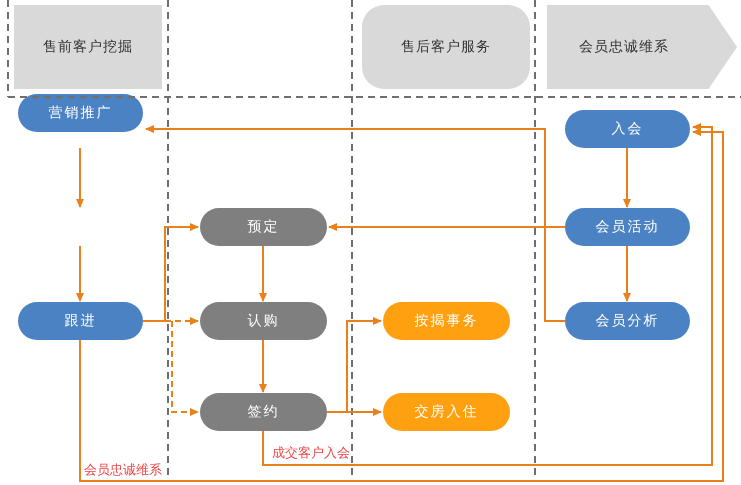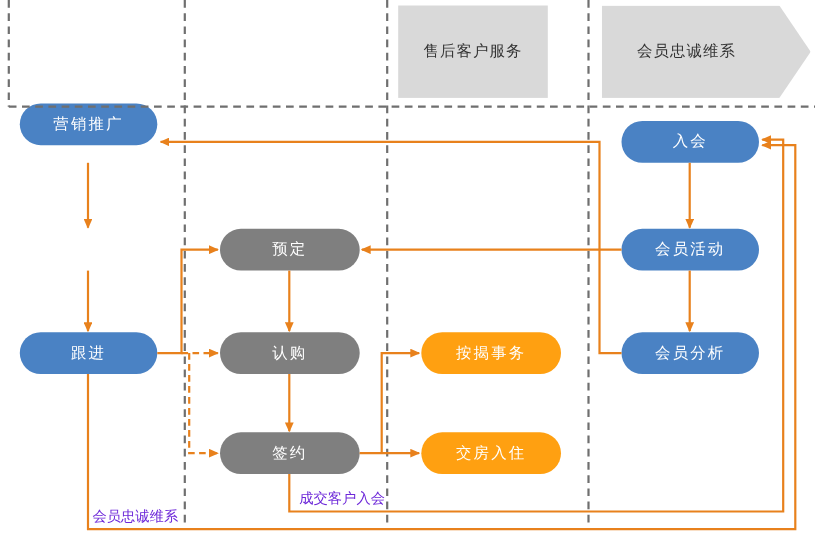--- a/index.html
+++ b/index.html
@@ -21,30 +21,33 @@
   .pill{
     position:absolute;height:38px;border-radius:19px;
     display:flex;align-items:center;justify-content:center;
     font-size:14px;color:#ffffff;letter-spacing:2px;
   }
   .pill.blue{background:#4a82c4;}
   .pill.gray{background:#7f7f7f;}
   .pill.orange{background:#ffa011;}
   
   .note{
-    position:absolute;font-size:13px;color:#6d28d9;white-space:nowrap;
+    position:absolute;font-size:13px;color:#ef4444;white-space:nowrap;
   }
   svg.overlay{position:absolute;left:0;top:0;pointer-events:none;}
 </style>
 </head>
 <body>
 
 <div class="canvas">
 
-  <div class="phase" style="left:362px;width:136px;">
+  <div class="phase" style="left:14px;width:148px;">
+      <span>售前客户挖掘</span>
+    </div>
+  <div class="phase" style="left:362px;width:168px;border-radius:22px;">
       <span>售后客户服务</span>
     </div>
   <div class="phase arrow" style="left:547px;width:190px;">
       <span>会员忠诚维系</span>
     </div>
 
   <div class="pill blue" style="left:18px;top:94px;width:125px;">营销推广</div>
   <div class="pill blue" style="left:18px;top:302px;width:125px;">跟进</div>
 
   <div class="pill gray" style="left:200px;top:208px;width:127px;">预定</div>

